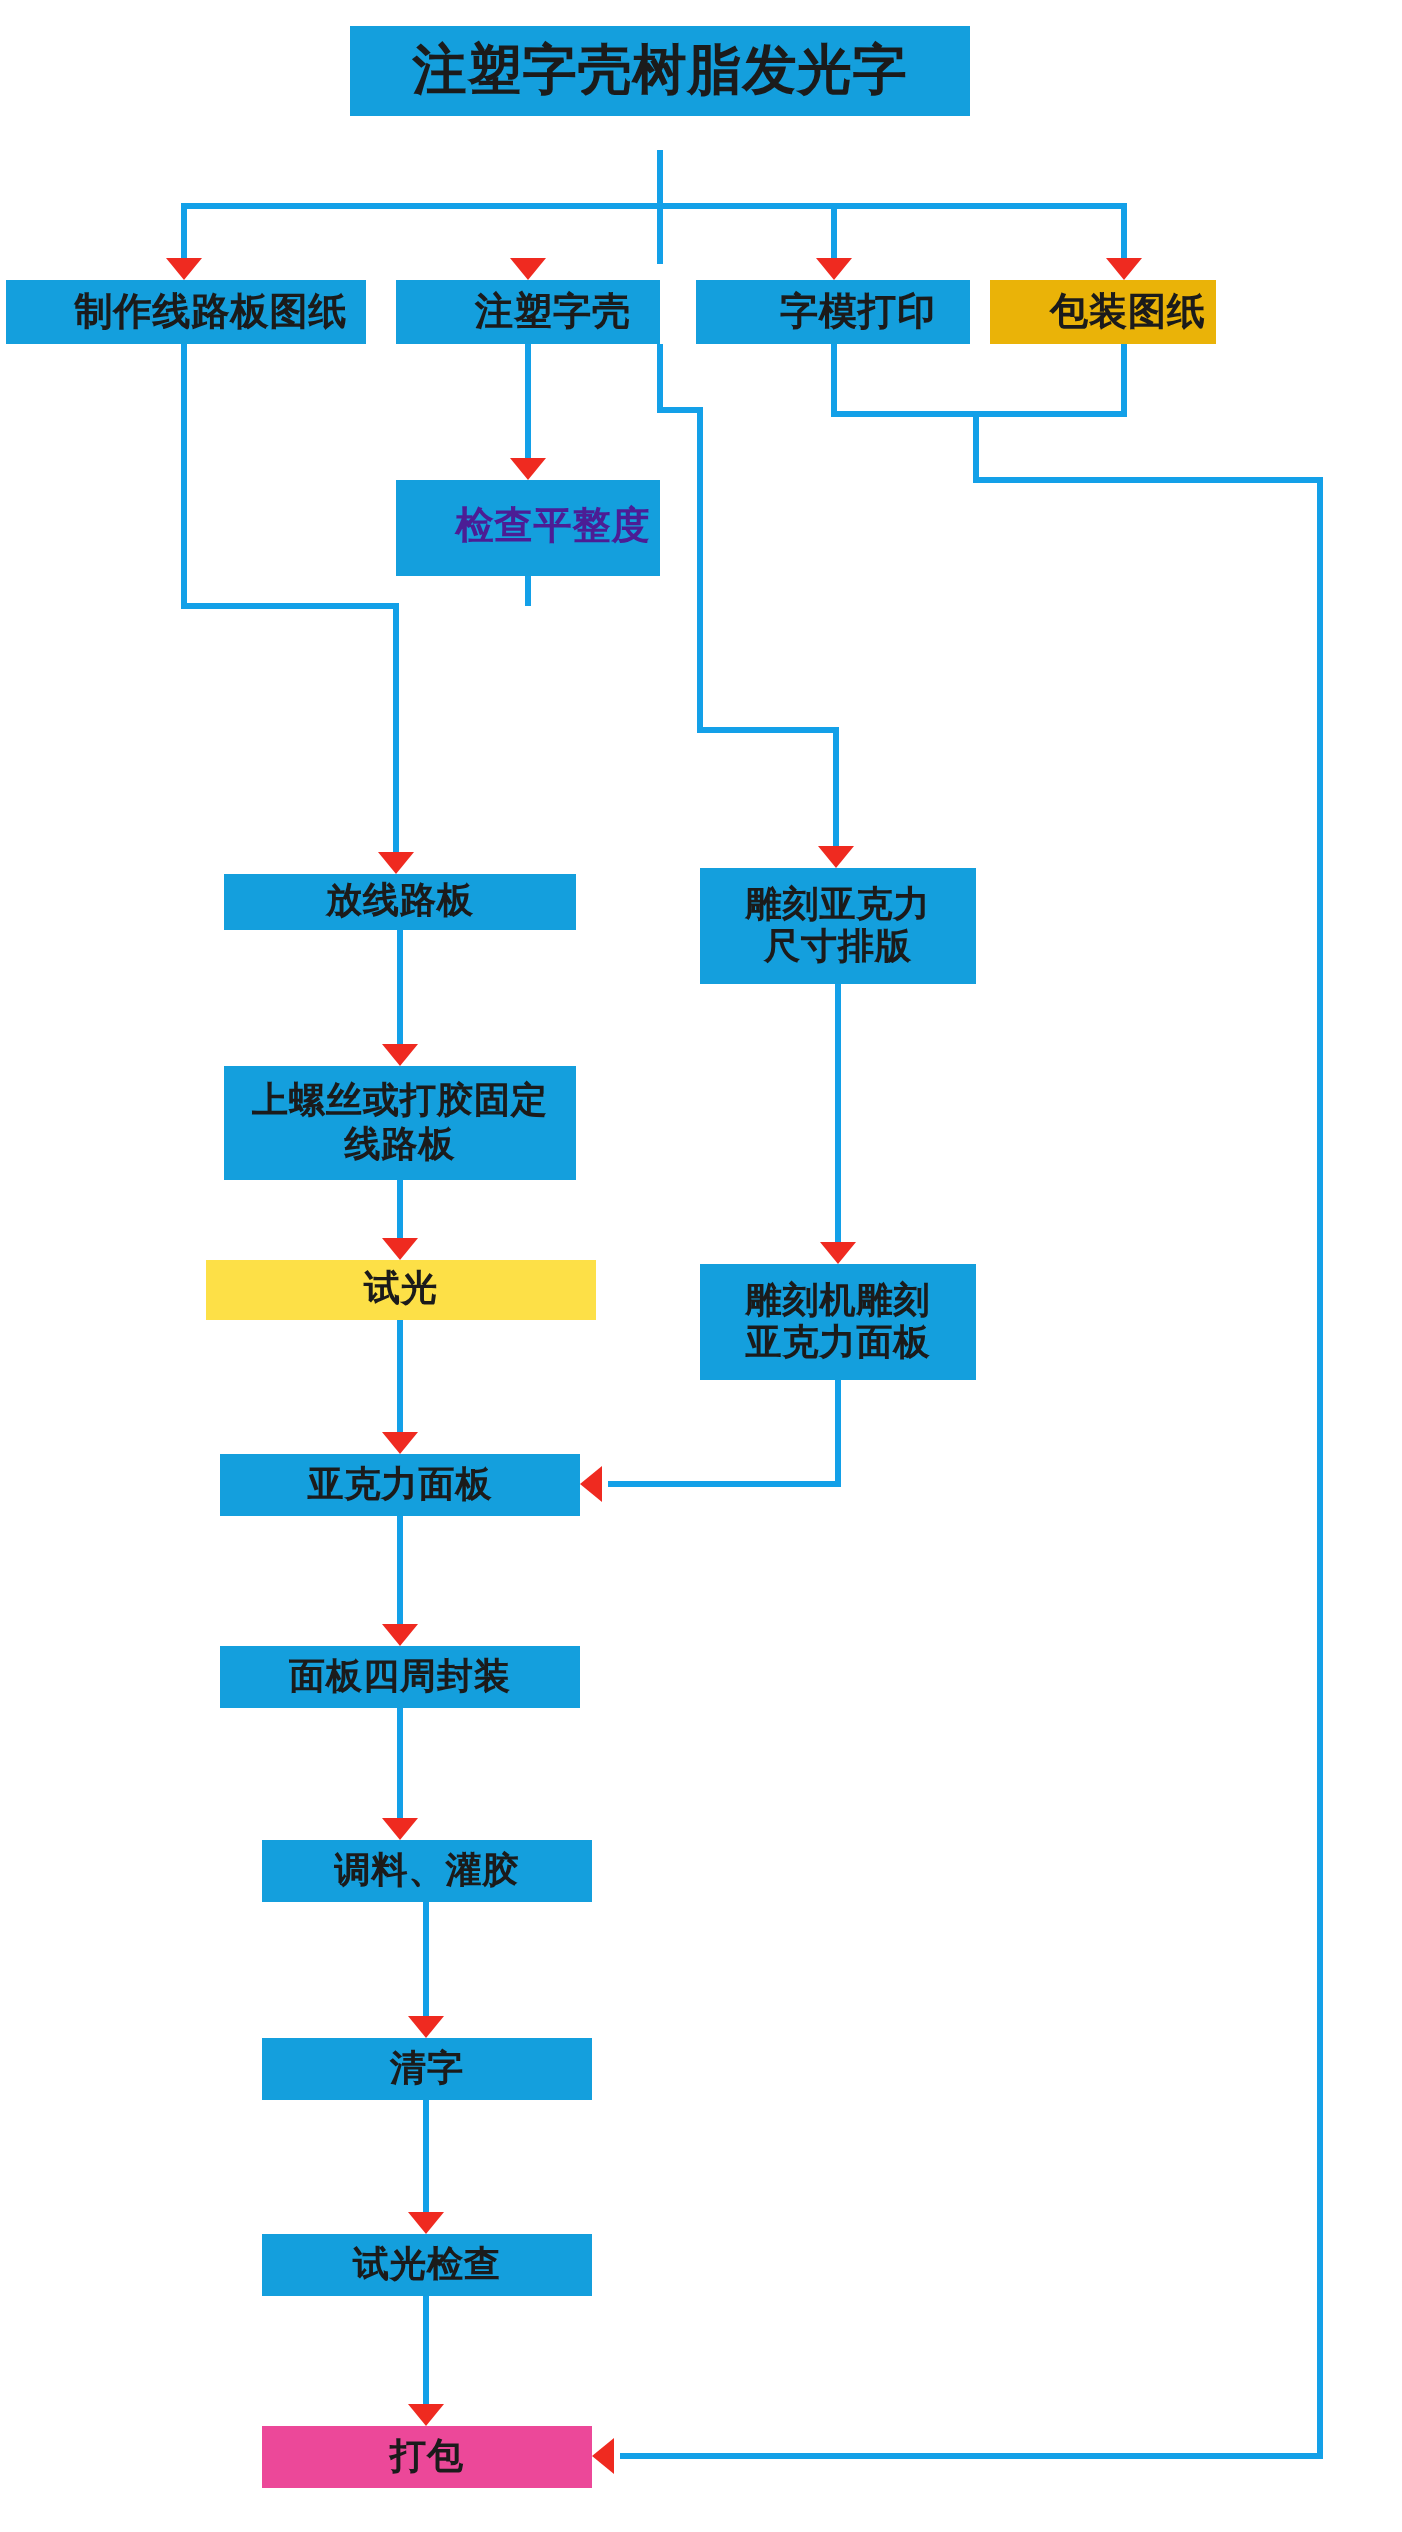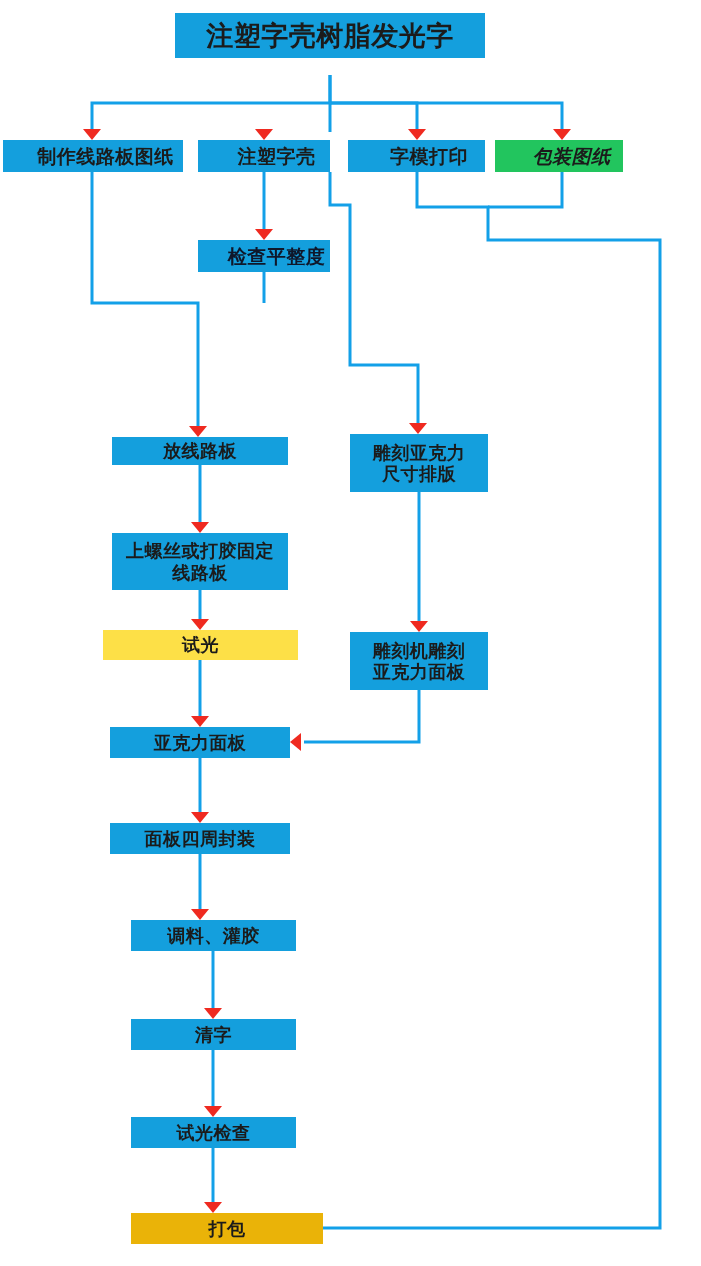--- a/index.html
+++ b/index.html
@@ -65,24 +65,24 @@
       </div>
       <div class="node t-lg" style="left: 3px; top: 140px; width: 180px; height: 32px; background: rgb(20, 159, 221); color: rgb(27, 27, 27);">
         <span>制作线路板图纸</span>
       </div>
       <div class="node t-lg" style="left: 198px; top: 140px; width: 132px; height: 32px; background: rgb(20, 159, 221); color: rgb(27, 27, 27);">
         <span>注塑字壳</span>
       </div>
       <div class="node t-lg" style="left: 348px; top: 140px; width: 137px; height: 32px; background: rgb(20, 159, 221); color: rgb(27, 27, 27);">
         <span>字模打印</span>
       </div>
-      <div class="node t-lg" style="left: 495px; top: 140px; width: 128px; height: 32px; background: #22c55e; color: rgb(27, 27, 27); font-style: italic;">
+      <div class="node t-lg" style="left: 495px; top: 140px; width: 113px; height: 32px; background: #eab308; color: rgb(27, 27, 27);">
         <span>包装图纸</span>
       </div>
-      <div class="node t-lg" style="left: 198px; top: 240px; width: 132px; height: 32px; background: rgb(20, 159, 221); color: #0f172a;">
+      <div class="node t-lg" style="left: 198px; top: 240px; width: 132px; height: 48px; background: rgb(20, 159, 221); color: #4c1d95; font-family: Liberation Mono, monospace;">
         <span>检查平整度</span>
       </div>
       <div class="node t-md" style="left: 112px; top: 437px; width: 176px; height: 28px; background: rgb(20, 159, 221); color: rgb(27, 27, 27);">
         <span>放线路板</span>
       </div>
       <div class="node t-md" style="left: 350px; top: 434px; width: 138px; height: 58px; background: rgb(20, 159, 221); color: rgb(27, 27, 27);">
         <span>雕刻亚克力<br>尺寸排版</span>
       </div>
       <div class="node t-md" style="left: 112px; top: 533px; width: 176px; height: 57px; background: rgb(20, 159, 221); color: rgb(27, 27, 27);">
         <span>上螺丝或打胶固定<br>线路板</span>
@@ -101,17 +101,17 @@
       </div>
       <div class="node t-md" style="left: 131px; top: 920px; width: 165px; height: 31px; background: rgb(20, 159, 221); color: rgb(27, 27, 27);">
         <span>调料、灌胶</span>
       </div>
       <div class="node t-md" style="left: 131px; top: 1019px; width: 165px; height: 31px; background: rgb(20, 159, 221); color: rgb(27, 27, 27);">
         <span>清字</span>
       </div>
       <div class="node t-md" style="left: 131px; top: 1117px; width: 165px; height: 31px; background: rgb(20, 159, 221); color: rgb(27, 27, 27);">
         <span>试光检查</span>
       </div>
-      <div class="node t-md" style="left: 131px; top: 1213px; width: 192px; height: 31px; background: #eab308; color: rgb(27, 27, 27);">
+      <div class="node t-md" style="left: 131px; top: 1213px; width: 165px; height: 31px; background: #ec4899; color: rgb(27, 27, 27);">
         <span>打包</span>
       </div>
     </div>
 </div>
 
 </body></html>

